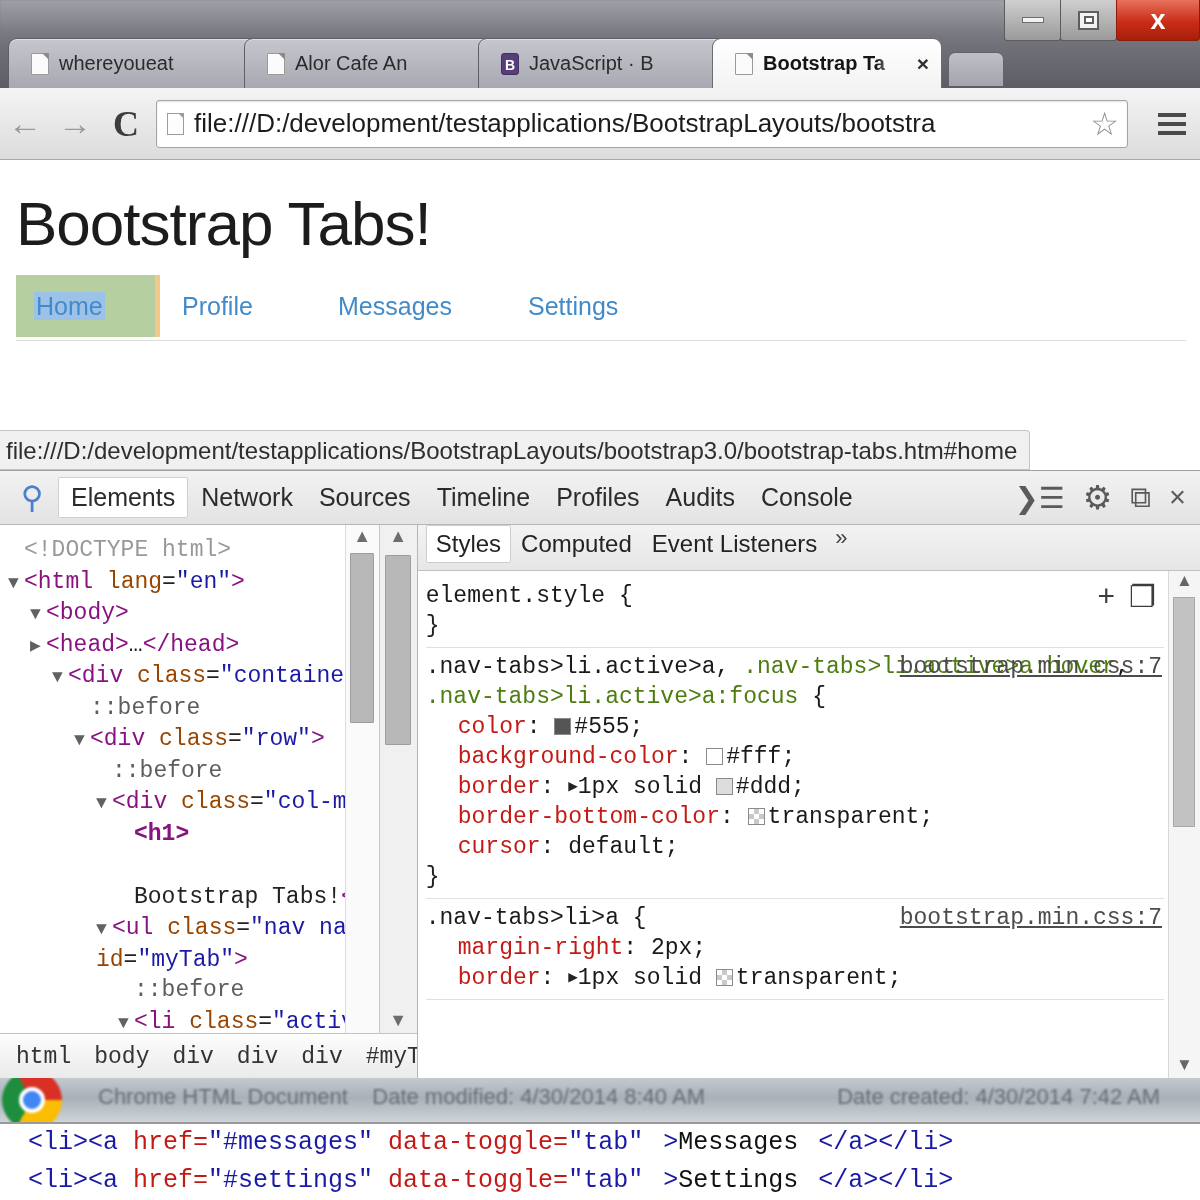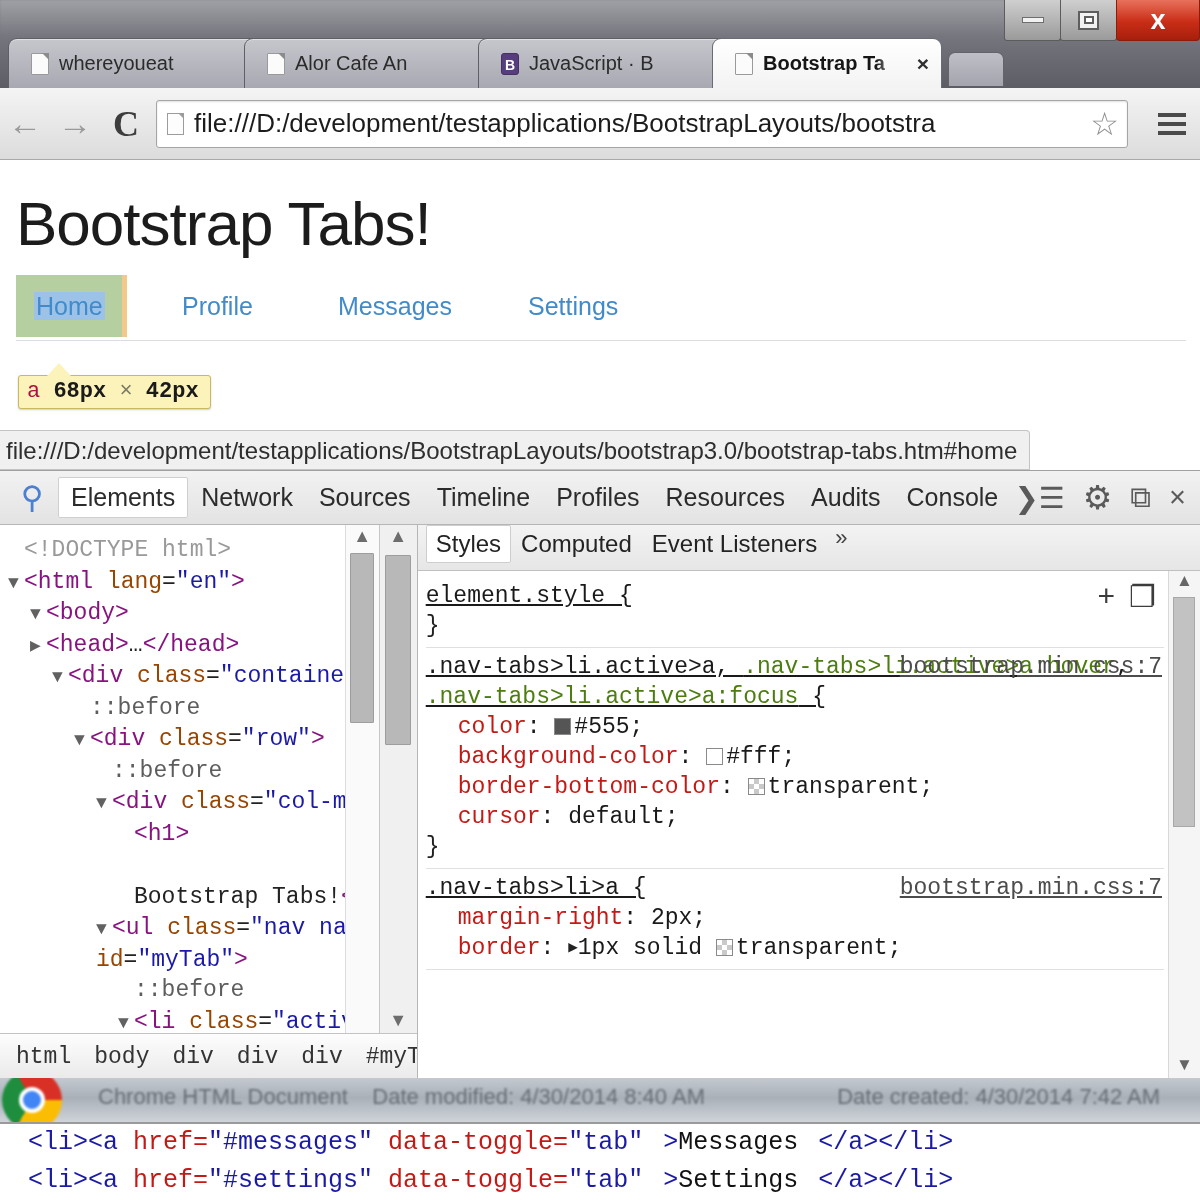--- a/index.html
+++ b/index.html
@@ -246,21 +246,21 @@
 
   #styles-content {
     font-family: "Liberation Mono", monospace; font-size: 23px; line-height: 30px;
     color: #222; padding: 6px 36px 0 8px; height: 508px; overflow: hidden;
   }
   .rule { border-bottom: 1px solid #e0e0e0; padding: 4px 0 6px 0; position: relative; }
   .rule .origin {
     position: absolute; right: 2px; top: 4px;
     color: #4c4c4c; text-decoration: underline;
   }
-  .sel { color: #1a1a1a; text-decoration: underline; }
+  .sel { color: #1a1a1a; }
   .sel .dim { color: #4d7c0f; }
   .prop { color: #c41a16; padding-left: 32px; }
   .pval { color: #1a1a1a; }
   .swatch {
     display: inline-block; width: 17px; height: 17px; border: 1px solid #8a8a8a;
     vertical-align: -2px; margin-right: 3px;
   }
   .swatch.dark { background: #555; }
   .swatch.white { background: #fff; }
   .swatch.ddd { background: #ddd; }
@@ -383,54 +383,47 @@
       <span></span>
       <span></span>
       <span></span>
     </div>
   </div>
 
   <div id="viewport">
     <h1 id="page-title">Bootstrap Tabs!</h1>
 
     <div id="nav-tabs">
-      <div class="nav-item active-highlight" style="left:0px;width:111px;padding-left:18px;">
+      <div class="nav-item active-highlight" style="left:0px;width:144px;padding-left:18px;">
         <span class="nav-label">Home</span>
       </div>
       <div class="nav-item" style="left:166px;">
         <span class="nav-label">Profile</span>
       </div>
       <div class="nav-item" style="left:322px;">
         <span class="nav-label">Messages</span>
       </div>
       <div class="nav-item" style="left:512px;">
         <span class="nav-label">Settings</span>
       </div>
     </div>
   </div>
 
-  <div id="inspect-tooltip">
-    <span class="ttag">a</span>
-    <span class="tnum">68px</span>
-    <span class="tx">×</span>
-    <span class="tnum">42px</span>
-  </div>
 
   <div id="status-bubble">file:///D:/development/testapplications/BootstrapLayouts/bootstrap3.0/bootstrap-tabs.htm#home</div>
 
   <div id="devtools">
 
     <div id="devtools-toolbar">
       <div id="inspect-magnifier">⚲</div>
       <div class="dt-tab selected">Elements</div>
       <div class="dt-tab">Network</div>
       <div class="dt-tab">Sources</div>
       <div class="dt-tab">Timeline</div>
       <div class="dt-tab">Profiles</div>
-      <div class="dt-tab">Resources</div>
       <div class="dt-tab">Audits</div>
       <div class="dt-tab">Console</div>
       <div id="dt-toolbar-right">
         <span class="dt-icon">❯☰</span>
         <span class="dt-icon" style="font-size:33px;">⚙</span>
         <span class="dt-icon">⧉</span>
         <span class="dt-icon">×</span>
       </div>
     </div>
 
@@ -440,21 +433,21 @@
         <div id="dom-tree">
             <div class="dnode" style="padding-left: 0px;"><span class="tw">&nbsp;</span><span class="doctype">&lt;!DOCTYPE html&gt;</span></div>
             <div class="dnode" style="padding-left: 0px;"><span class="tw">▼</span><span class="tag">&lt;html</span> <span class="attr">lang</span>=<span class="val">"en"</span><span class="tag">&gt;</span></div>
             <div class="dnode" style="padding-left: 22px;"><span class="tw">▼</span><span class="tag">&lt;body&gt;</span></div>
             <div class="dnode" style="padding-left: 22px;"><span class="tw">▶</span><span class="tag">&lt;head&gt;</span><span class="textnode">…</span><span class="tag">&lt;/head&gt;</span></div>
             <div class="dnode" style="padding-left: 44px;"><span class="tw">▼</span><span class="tag">&lt;div</span> <span class="attr">class</span>=<span class="val">"container"</span><span class="tag">&gt;</span></div>
             <div class="dnode" style="padding-left: 66px;"><span class="tw">&nbsp;</span><span class="pseudo">::before</span></div>
             <div class="dnode" style="padding-left: 66px;"><span class="tw">▼</span><span class="tag">&lt;div</span> <span class="attr">class</span>=<span class="val">"row"</span><span class="tag">&gt;</span></div>
             <div class="dnode" style="padding-left: 88px;"><span class="tw">&nbsp;</span><span class="pseudo">::before</span></div>
             <div class="dnode" style="padding-left: 88px;"><span class="tw">▼</span><span class="tag">&lt;div</span> <span class="attr">class</span>=<span class="val">"col-md-8"</span><span class="tag">&gt;</span></div>
-            <div class="dnode" style="padding-left: 110px;"><span class="tw">&nbsp;</span><span class="tag">&lt;h1&gt;</span></div>
+            <div class="dnode" style="padding-left: 110px; font-weight: bold;"><span class="tw">&nbsp;</span><span class="tag">&lt;h1&gt;</span></div>
             <div class="dnode" style="padding-left: 110px;"><span class="tw">&nbsp;</span>&nbsp;</div>
             <div class="dnode" style="padding-left: 110px;"><span class="tw">&nbsp;</span><span class="textnode">Bootstrap Tabs!</span><span class="tag">&lt;/h1&gt;</span></div>
             <div class="dnode" style="padding-left: 88px;"><span class="tw">▼</span><span class="tag">&lt;ul</span> <span class="attr">class</span>=<span class="val">"nav nav-tabs"</span> <span class="attr">id</span>=<span class="val">"myTab"</span><span class="tag">&gt;</span></div>
             <div class="dnode" style="padding-left: 110px;"><span class="tw">&nbsp;</span><span class="pseudo">::before</span></div>
             <div class="dnode" style="padding-left: 110px;"><span class="tw">▼</span><span class="tag">&lt;li</span> <span class="attr">class</span>=<span class="val">"active"</span><span class="tag">&gt;</span></div>
             <div class="dnode" style="padding-left: 132px;"><span class="tw">&nbsp;</span><span class="tag">&lt;a</span> <span class="attr">href</span>=<span class="val">"#home"</span> <span class="attr">data-</span></div>
           </div>
 
         <div class="scrollbar-v inner">
           <div class="arrow">▲</div>
@@ -487,20 +480,21 @@
         <div id="styles-content">
             <div class="rule">
               <div class="sel">element.style {</div>
               <div>}</div>
             </div>
             <div class="rule">
               <a class="origin">bootstrap.min.css:7</a>
               <div class="sel">.nav-tabs&gt;li.active&gt;a, <span class="dim">.nav-tabs&gt;li.active&gt;a:hover</span>, <span class="dim">.nav-tabs&gt;li.active&gt;a:focus</span> {</div>
               <div><span class="prop">color</span><span class="pval">: <span class="swatch dark"></span>#555;</span></div>
               <div><span class="prop">background-color</span><span class="pval">: <span class="swatch white"></span>#fff;</span></div>
+              <div><span class="prop">border</span><span class="pval">: <span class="expander">▶</span>1px solid <span class="swatch ddd"></span>#ddd;</span></div>
               <div><span class="prop">border-bottom-color</span><span class="pval">: <span class="swatch transparent"></span>transparent;</span></div>
               <div><span class="prop">cursor</span><span class="pval">: default;</span></div>
               <div>}</div>
             </div>
             <div class="rule">
               <a class="origin">bootstrap.min.css:7</a>
               <div class="sel">.nav-tabs&gt;li&gt;a {</div>
               <div><span class="prop">margin-right</span><span class="pval">: 2px;</span></div>
               <div><span class="prop">border</span><span class="pval">: <span class="expander">▶</span>1px solid <span class="swatch transparent"></span>transparent;</span></div>
             </div>

